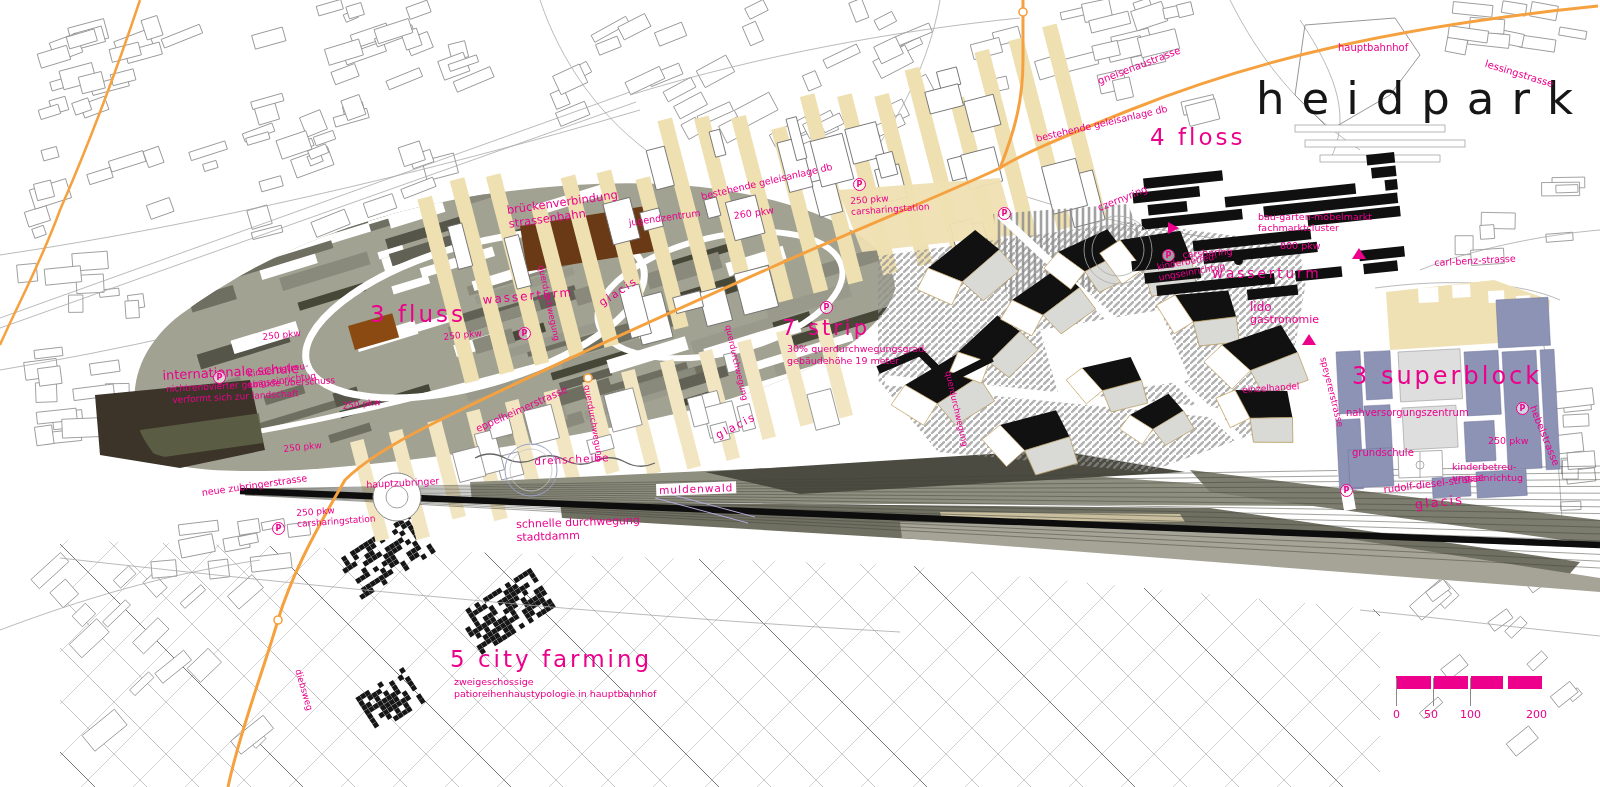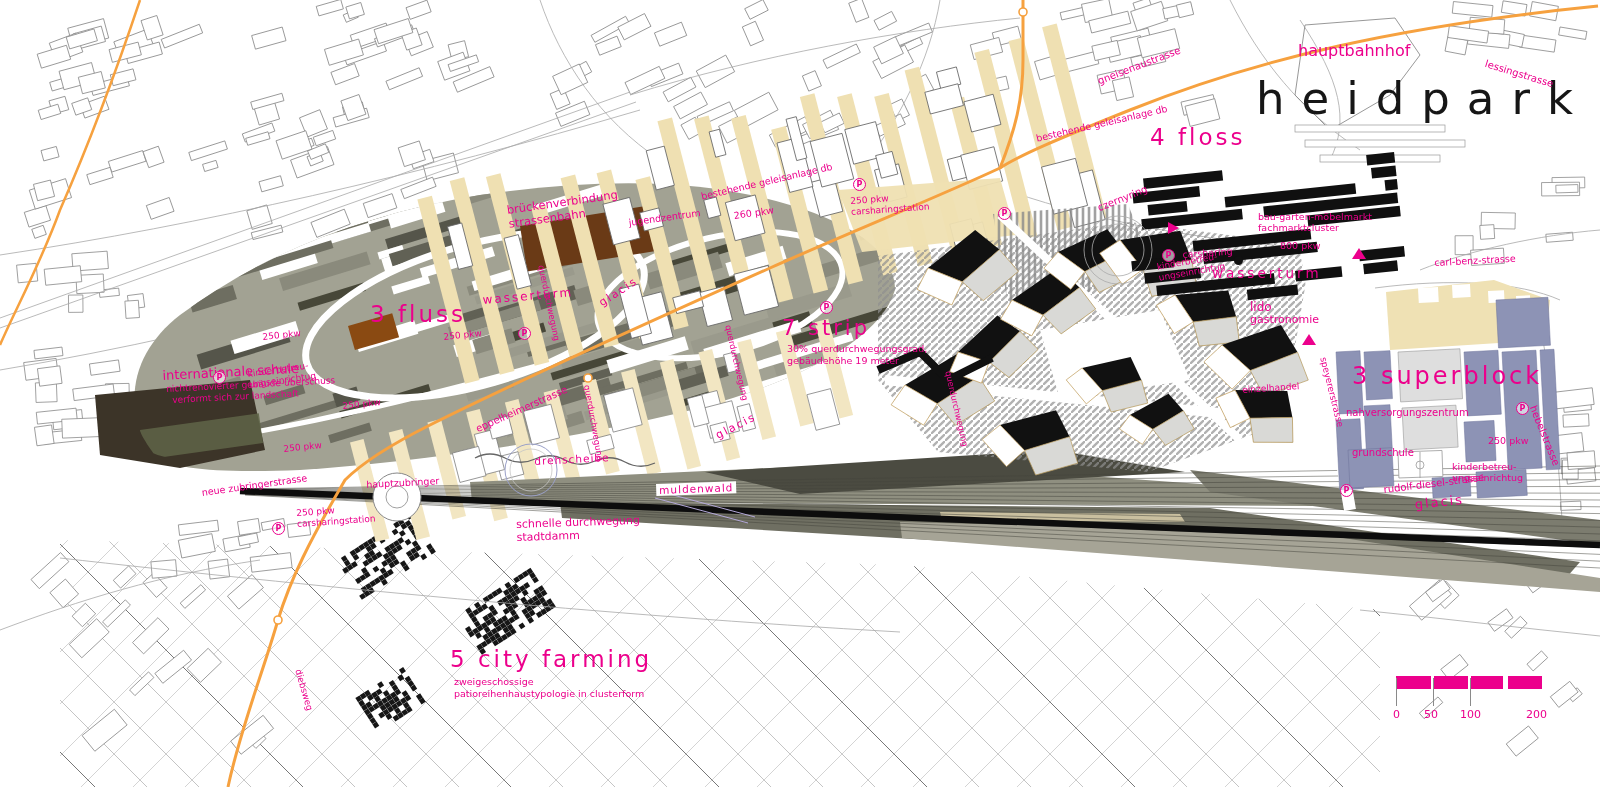--- a/index.html
+++ b/index.html
@@ -947,39 +947,39 @@
       <circle cx="397" cy="497" r="24" fill="#fff" stroke="#888" stroke-width="1"></circle>
       <circle cx="397" cy="497" r="11" fill="#fff" stroke="#888" stroke-width="0.8"></circle>
     </svg>
 
 <div class="title" style="left:1256px;top:72px">heidpark</div>
 
 <div class="lb zone" style="left:370px;top:301px;font-size:23px">3 fluss</div>
 <div class="lb zone" style="left:1150px;top:124px;font-size:23px">4 floss</div>
 <div class="lb zone" style="left:450px;top:646px;font-size:23px">5 city farming</div>
 <div class="lb" style="left:454px;top:676px;font-size:9.5px">zweigeschossige</div>
-<div class="lb" style="left:454px;top:688px;font-size:9.5px">patioreihenhaustypologie in clusterform</div>
+<div class="lb" style="left:454px;top:688px;font-size:9.5px">patioreihenhaustypologie in hauptbahnhof</div>
 <div class="lb zone" style="left:1352px;top:362px;font-size:24px">3 superblock</div>
 <div class="lb zone" style="left:782px;top:316px;font-size:21px">7 strip</div>
 <div class="lb" style="left:787px;top:343px;font-size:9.5px">30% querdurchwegungsgrad,</div>
 <div class="lb" style="left:787px;top:355px;font-size:9.5px">gebäudehöhe 19 meter</div>
 
 <div class="lb" style="left:1096px;top:76px;font-size:10px;transform:rotate(-21deg)">gneisenaustrasse</div>
 <div class="lb" style="left:1487px;top:58px;font-size:10px;transform:rotate(17deg)">lessingstrasse</div>
 <div class="lb" style="left:1434px;top:257px;font-size:9.5px;transform:rotate(-3deg)">carl-benz-strasse</div>
 <div class="lb" style="left:1096px;top:203px;font-size:10px;transform:rotate(-22deg)">czernyring</div>
 <div class="lb" style="left:474px;top:424px;font-size:10px;transform:rotate(-24deg)">eppelheimerstrasse</div>
 <div class="lb" style="left:1328px;top:356px;font-size:9px;transform:rotate(76deg)">speyererstrasse</div>
 <div class="lb" style="left:1538px;top:404px;font-size:10px;transform:rotate(68deg)">hebelstrasse</div>
 <div class="lb" style="left:1383px;top:484px;font-size:10px;transform:rotate(-7deg)">rudolf-diesel-strasse</div>
 <div class="lb" style="left:201px;top:487px;font-size:9.5px;transform:rotate(-8deg)">neue zubringerstrasse</div>
 <div class="lb" style="left:366px;top:479px;font-size:9.5px;transform:rotate(-3deg)">hauptzubringer</div>
 <div class="lb" style="left:303px;top:668px;font-size:9px;transform:rotate(74deg)">diebsweg</div>
 
-<div class="lb" style="left:1298px;top:42px;font-size:16px">hauptbahnhof</div>
+<div class="lb" style="left:1338px;top:42px;font-size:10px">hauptbahnhof</div>
 <div class="lb" style="left:1035px;top:133px;font-size:9.5px;transform:rotate(-13deg)">bestehende geleisanlage db</div>
 <div class="lb" style="left:700px;top:191px;font-size:9.5px;transform:rotate(-13deg)">bestehende geleisanlage db</div>
 <div class="lb" style="left:1258px;top:211px;font-size:9.5px"><span>bau-garten-möbelmarkt</span><span class="l2">fachmarktcluster</span></div>
 <div class="lb" style="left:1280px;top:240px;font-size:9.5px">800 pkw</div>
 <div class="lb" style="left:1182px;top:249px;font-size:9.5px;transform:rotate(-4deg)">carsharing</div>
 <div class="lb" style="left:1212px;top:266px;font-size:13.5px;letter-spacing:3px">wasserturm</div>
 <div class="lb" style="left:1156px;top:262px;font-size:9px;transform:rotate(-10deg)"><span>kinderbetreu-</span><span class="l2">ungseinrichtug</span></div>
 <div class="lb" style="left:1250px;top:300px;font-size:12px">lido</div>
 <div class="lb" style="left:1250px;top:314px;font-size:11px">gastronomie</div>
 <div class="lb" style="left:1242px;top:385px;font-size:9px;transform:rotate(-4deg)">einzelhandel</div>

